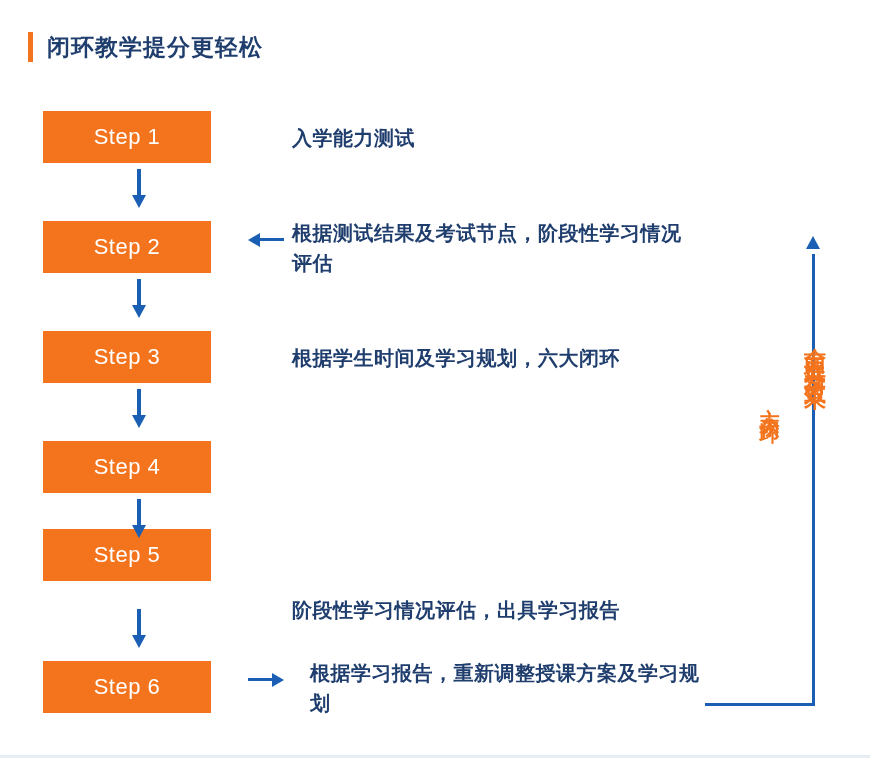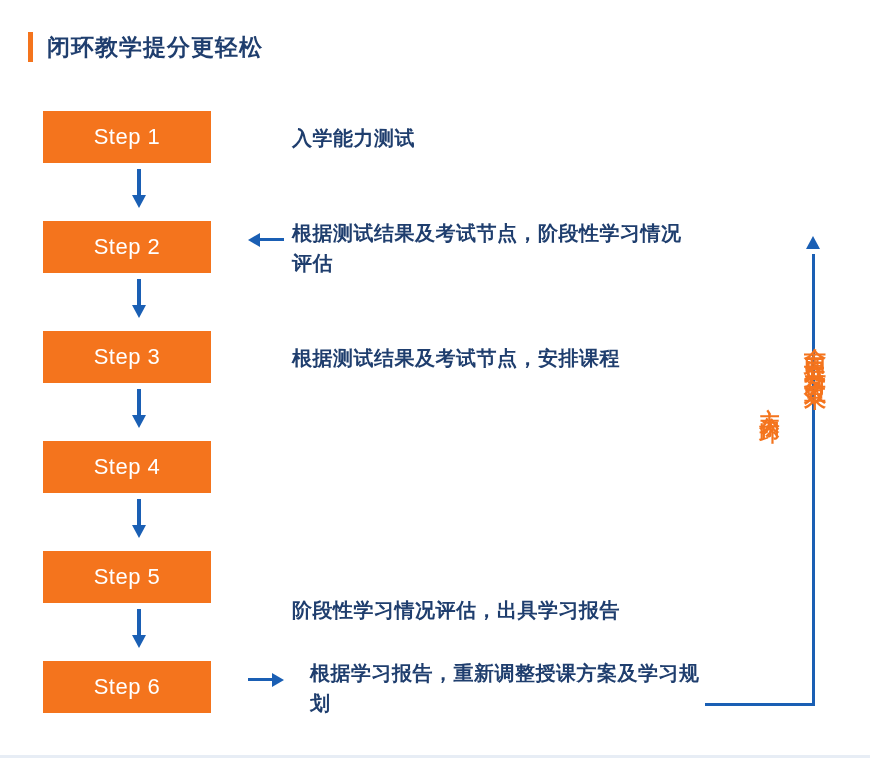--- a/index.html
+++ b/index.html
@@ -221,21 +221,21 @@
 
   <div id="title-wrap">
     <div id="title-bar"></div>
     <div id="title-text">闭环教学提分更轻松</div>
   </div>
 
   <div class="step-box" style="top:111px;">Step 1</div>
   <div class="step-box" style="top:221px;">Step 2</div>
   <div class="step-box" style="top:331px;">Step 3</div>
   <div class="step-box" style="top:441px;">Step 4</div>
-  <div class="step-box" style="top:551px;">Step 5</div>
+  <div class="step-box" style="top:529px;">Step 5</div>
   <div class="step-box" style="top:661px;">Step 6</div>
 
   <div class="down-arrow" style="top:169px;">
     <div class="shaft"></div>
       <div class="head"></div>
   </div>
   <div class="down-arrow" style="top:279px;">
     <div class="shaft"></div>
       <div class="head"></div>
   </div>
@@ -256,21 +256,21 @@
     <div class="shaft"></div>
       <div class="head"></div>
   </div>
   <div id="arrow-right-step6">
     <div class="shaft"></div>
       <div class="head"></div>
   </div>
 
   <div class="desc" style="top:123px;">入学能力测试</div>
   <div class="desc" style="top:218px;">根据测试结果及考试节点，阶段性学习情况评估</div>
-  <div class="desc" style="top:343px;">根据测试结果及考试节点，安排课程</div>
+  <div class="desc" style="top:343px;">根据学生时间及学习规划，六大闭环</div>
   <div class="desc" style="top:563px;margin-top:32px;">阶段性学习情况评估，出具学习报告</div>
   <div class="desc" style="top:658px;margin-left:18px;">根据学习报告，重新调整授课方案及学习规划</div>
 
   <div id="loop-bracket">
     <div class="arrow-up-head"></div>
     <div class="v-line"></div>
     <div class="h-line"></div>
   </div>
 
   <div class="v-label" id="v-label-left">六大闭环</div>

